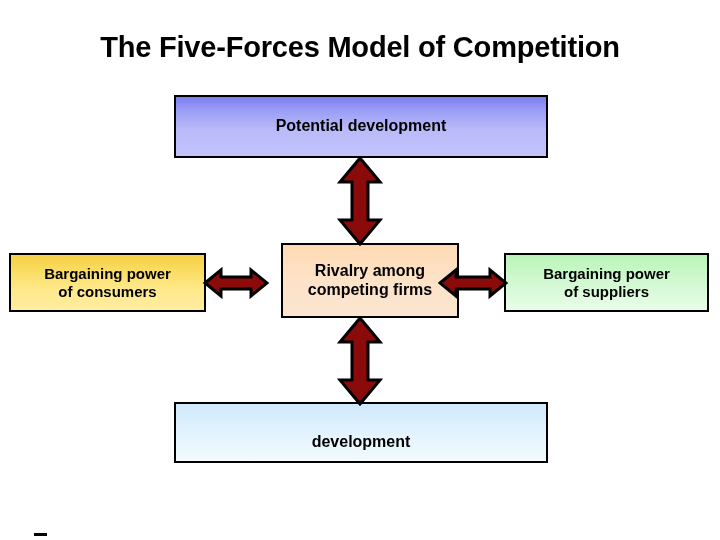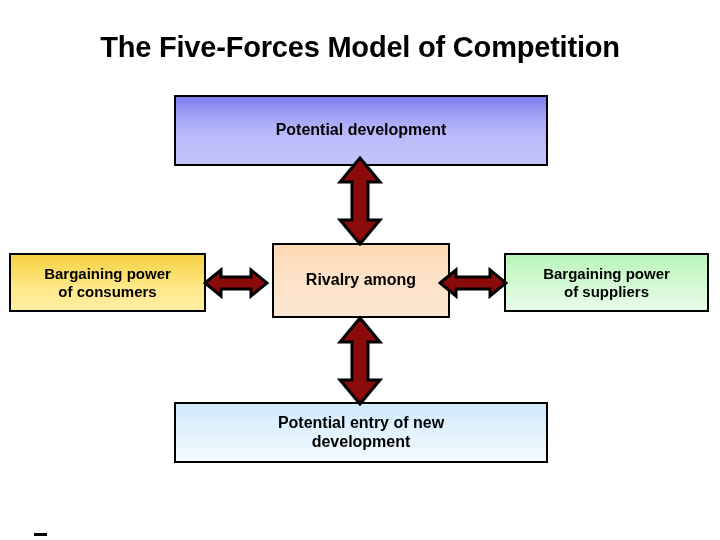--- a/index.html
+++ b/index.html
@@ -52,36 +52,36 @@
     line-height: 1.18;
     font-family: "Liberation Sans", sans-serif;
   }
   .fbox .txt { display: block; padding: 0 4px; }
 
   
   #box-substitutes {
     left: 174px;
     top: 95px;
     width: 374px;
-    height: 71px;
+    height: 63px;
     font-size: 16px;
     background: linear-gradient(to bottom, #7b7ef0 0%, #9a9cf5 22%, #b9baf9 55%, #c3c3fb 100%);
   }
   
   #box-suppliers {
     left: 9px;
     top: 253px;
     width: 197px;
     height: 59px;
     font-size: 15px;
     background: linear-gradient(to bottom, #f6d044 0%, #fbdf6a 35%, #ffe98c 62%, #ffeda0 100%);
   }
   
   #box-rivalry {
-    left: 272px;
+    left: 281px;
     top: 243px;
     width: 178px;
     height: 75px;
     font-size: 16px;
     background: linear-gradient(to bottom, #ffd9b4 0%, #fde2c6 45%, #fbe6d2 100%);
   }
   
   #box-consumers {
     left: 504px;
     top: 253px;
@@ -135,33 +135,34 @@
   <div class="fbox" id="box-suppliers">
     <span class="txt">
       <span>Bargaining power</span><br>
       <span>of consumers</span>
     </span>
   </div>
 
   <div class="fbox" id="box-rivalry">
     <span class="txt">
       <span>Rivalry among</span><br>
+      <span>competing firms</span>
     </span>
   </div>
 
   <div class="fbox" id="box-consumers">
     <span class="txt">
       <span>Bargaining power</span><br>
       <span>of suppliers</span>
     </span>
   </div>
 
   <div class="fbox" id="box-entrants">
     <span class="txt">
-      <span>Potential entry of new</span><br>
+      <br>
       <span>development</span>
     </span>
   </div>
 
   <div class="arrow" id="arrow-top">
     <svg viewBox="0 0 56 90" width="56" height="90">
       <polygon points="28,2 48,26 36,26 36,64 48,64 28,88 8,64 20,64 20,26 8,26" fill="#8B0B0B" stroke="#000000" stroke-width="3" stroke-linejoin="miter"></polygon>
     </svg>
   </div>
 

